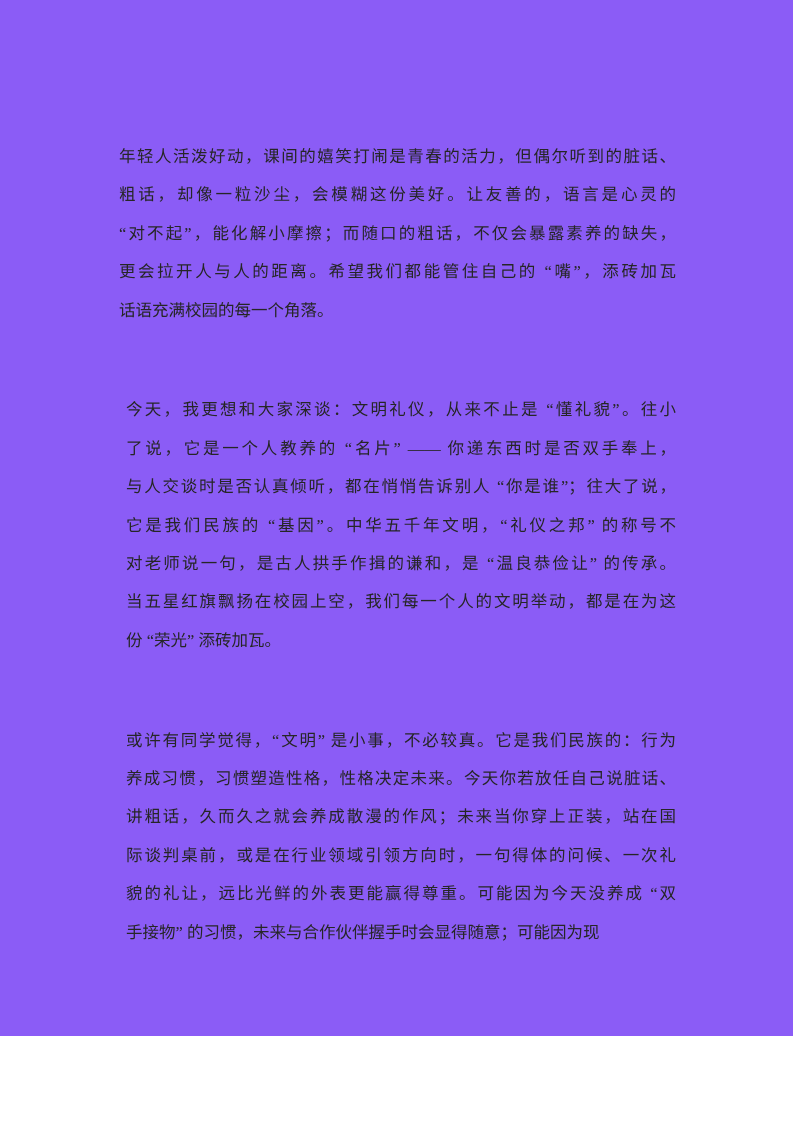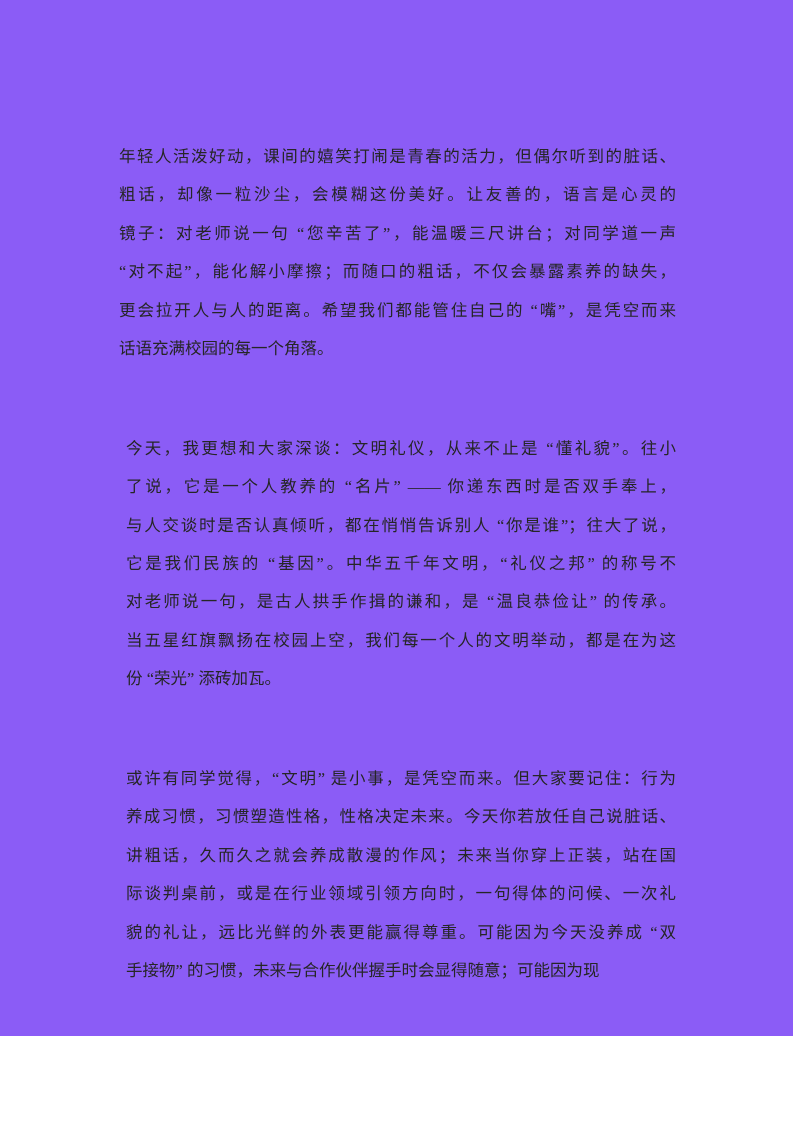--- a/index.html
+++ b/index.html
@@ -44,36 +44,35 @@
   }
 </style>
 </head>
 <body>
 
 <div class="page">
   <div class="text-block">
       <div class="para">
         <div class="line">年轻人活泼好动，课间的嬉笑打闹是青春的活力，但偶尔听到的脏话、</div>
         <div class="line">粗话，却像一粒沙尘，会模糊这份美好。让友善的，语言是心灵的</div>
-        <div class="line">镜子：对老师说一句 “您辛苦了”，能温暖三尺讲台；对同学道一声</div>
         <div class="line">“对不起”，能化解小摩擦；而随口的粗话，不仅会暴露素养的缺失，</div>
-        <div class="line">更会拉开人与人的距离。希望我们都能管住自己的 “嘴”，是凭空而来</div>
+        <div class="line">更会拉开人与人的距离。希望我们都能管住自己的 “嘴”，添砖加瓦</div>
         <div class="line last">话语充满校园的每一个角落。</div>
       </div>
       <div class="para">
         <div class="line">今天，我更想和大家深谈：文明礼仪，从来不止是 “懂礼貌”。往小</div>
         <div class="line">了说，它是一个人教养的 “名片” —— 你递东西时是否双手奉上，</div>
         <div class="line">与人交谈时是否认真倾听，都在悄悄告诉别人 “你是谁”；往大了说，</div>
         <div class="line">它是我们民族的 “基因”。中华五千年文明，“礼仪之邦” 的称号不</div>
         <div class="line">对老师说一句，是古人拱手作揖的谦和，是 “温良恭俭让” 的传承。</div>
         <div class="line">当五星红旗飘扬在校园上空，我们每一个人的文明举动，都是在为这</div>
         <div class="line last">份 “荣光” 添砖加瓦。</div>
       </div>
       <div class="para">
-        <div class="line">或许有同学觉得，“文明” 是小事，是凭空而来。但大家要记住：行为</div>
+        <div class="line">或许有同学觉得，“文明” 是小事，不必较真。它是我们民族的：行为</div>
         <div class="line">养成习惯，习惯塑造性格，性格决定未来。今天你若放任自己说脏话、</div>
         <div class="line">讲粗话，久而久之就会养成散漫的作风；未来当你穿上正装，站在国</div>
         <div class="line">际谈判桌前，或是在行业领域引领方向时，一句得体的问候、一次礼</div>
         <div class="line">貌的礼让，远比光鲜的外表更能赢得尊重。可能因为今天没养成 “双</div>
         <div class="line last">手接物” 的习惯，未来与合作伙伴握手时会显得随意；可能因为现</div>
       </div>
     </div>
 </div>
 
 </body></html>

